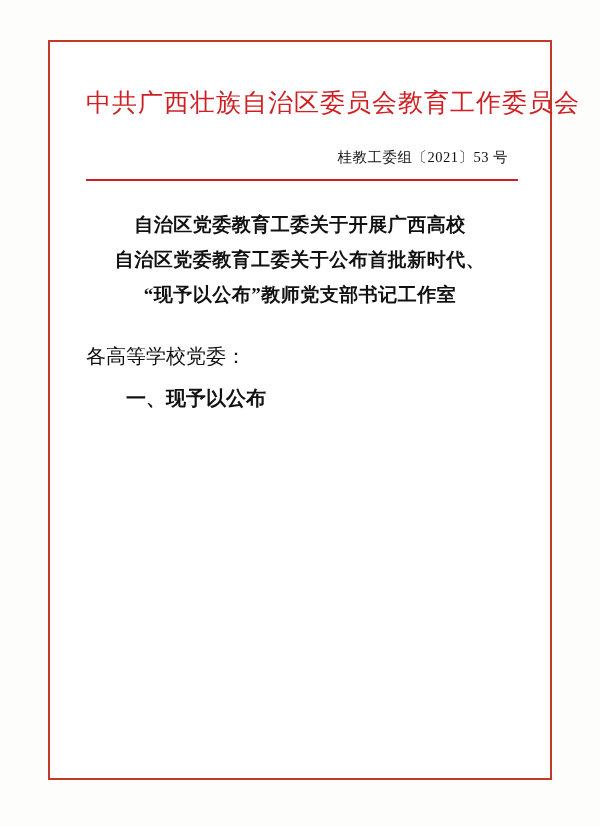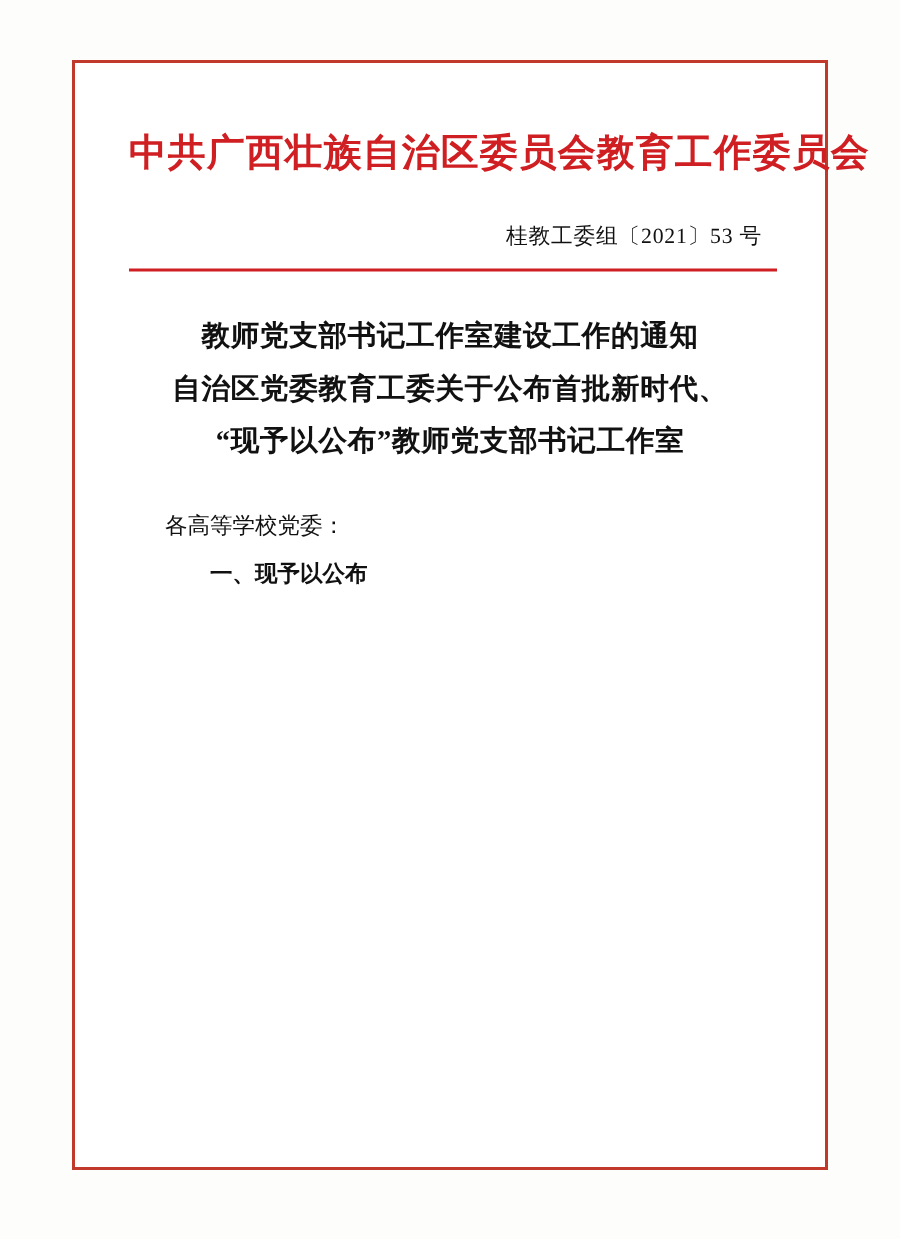--- a/index.html
+++ b/index.html
@@ -37,21 +37,21 @@
     top: 0;
     right: 0;
     bottom: 0;
     padding: 28px 36px 10px 36px;
     box-sizing: border-box;
   }
   .masthead {
     text-align: center;
     color: #cf1f22;
     font-family: "Liberation Serif", "DejaVu Serif", serif;
-    font-weight: bold;
+    font-weight: normal;
     font-size: 25px;
     letter-spacing: 1px;
     line-height: 1.2;
     margin-top: 18px;
     white-space: nowrap;
   }
   .doc-number {
     text-align: right;
     font-size: 14.5px;
     color: #111111;
@@ -72,25 +72,24 @@
     font-weight: bold;
     line-height: 1.85;
     letter-spacing: 0.5px;
   }
   .title-line {
     display: block;
     white-space: nowrap;
   }
   .body-block {
     margin-top: 24px;
-    font-size: 15px;
+    font-size: 20px;
     line-height: 2.0;
     text-align: justify;
     text-justify: inter-ideograph;
-    margin-left: 24px;
   }
   .p-flush {
     text-indent: 0;
     margin: 0;
   }
   .p-indent {
     text-indent: 2em;
     margin: 0;
   }
   .p-head {
@@ -107,21 +106,21 @@
   <div class="doc-frame">
     <div class="inner">
 
       <div class="masthead">中共广西壮族自治区委员会教育工作委员会</div>
 
       <div class="doc-number">桂教工委组〔2021〕53 号</div>
 
       <div class="red-rule"></div>
 
       <div class="title-block">
-        <span class="title-line">教师党支部书记工作室建设工作的通知</span>
+        <span class="title-line">自治区党委教育工委关于开展广西高校</span>
         <span class="title-line">自治区党委教育工委关于公布首批新时代、</span>
         <span class="title-line">“现予以公布”教师党支部书记工作室</span>
       </div>
 
       <div class="body-block">
         <p class="p-flush">各高等学校党委：</p>
         <div class="spacer-sm"></div>
         <p class="p-head">一、现予以公布</p>
       </div>
 

